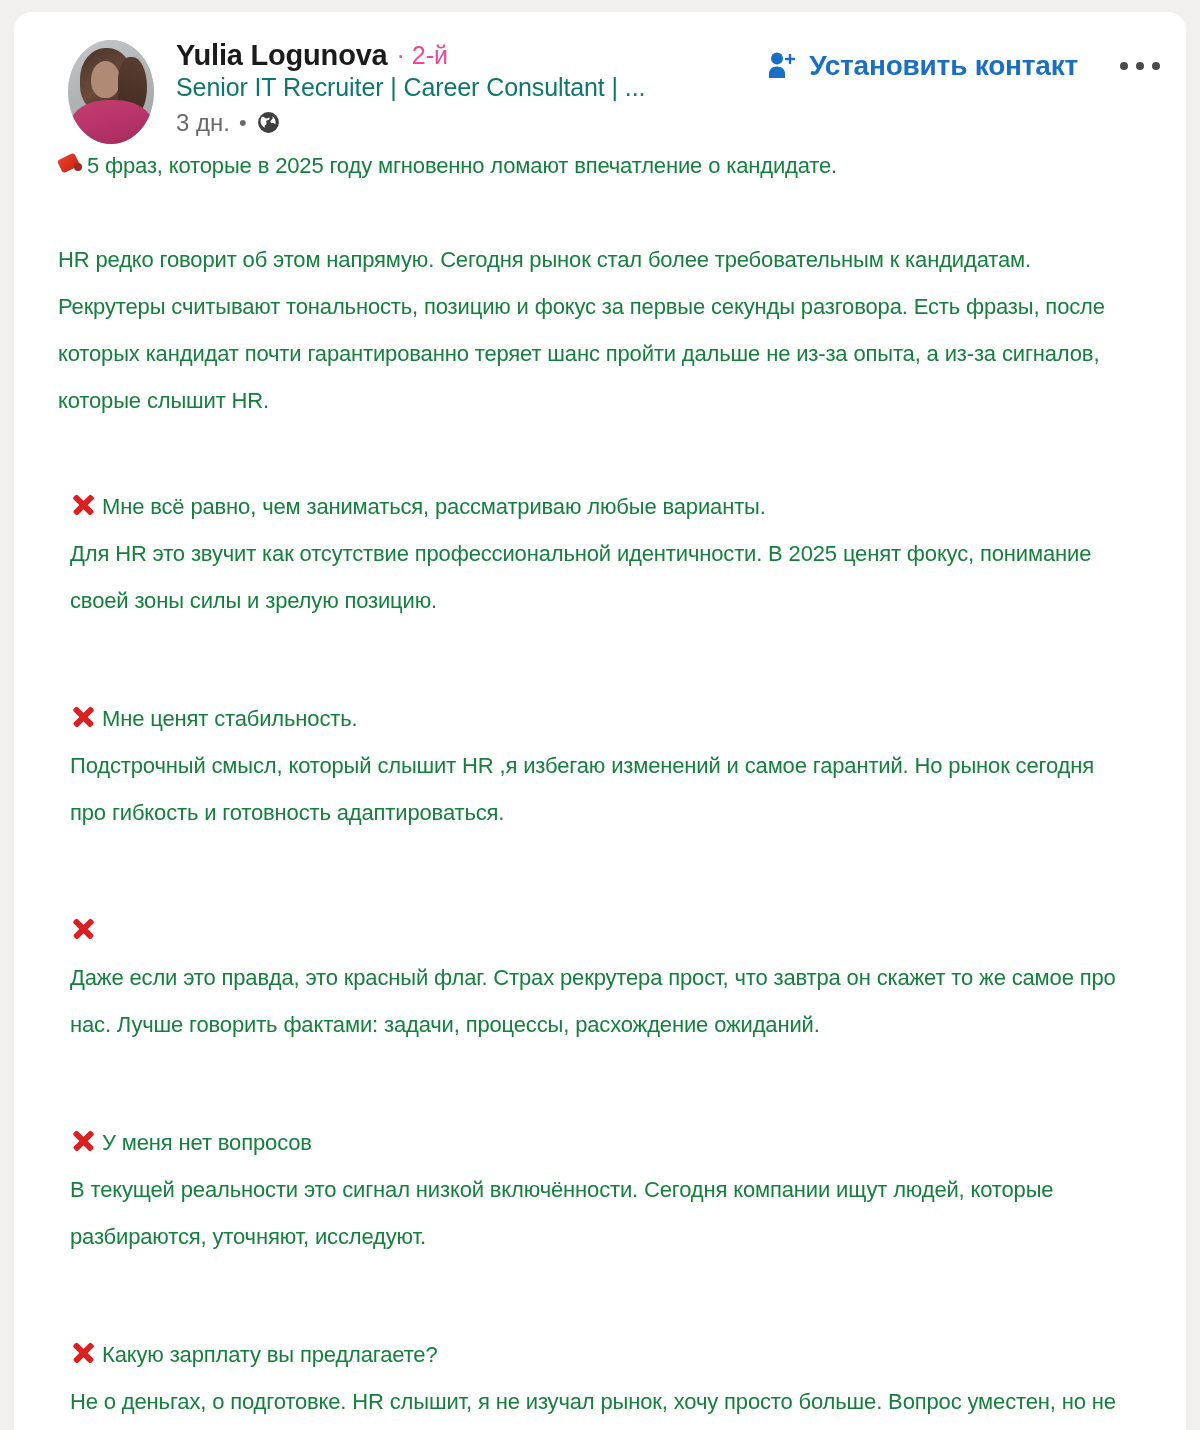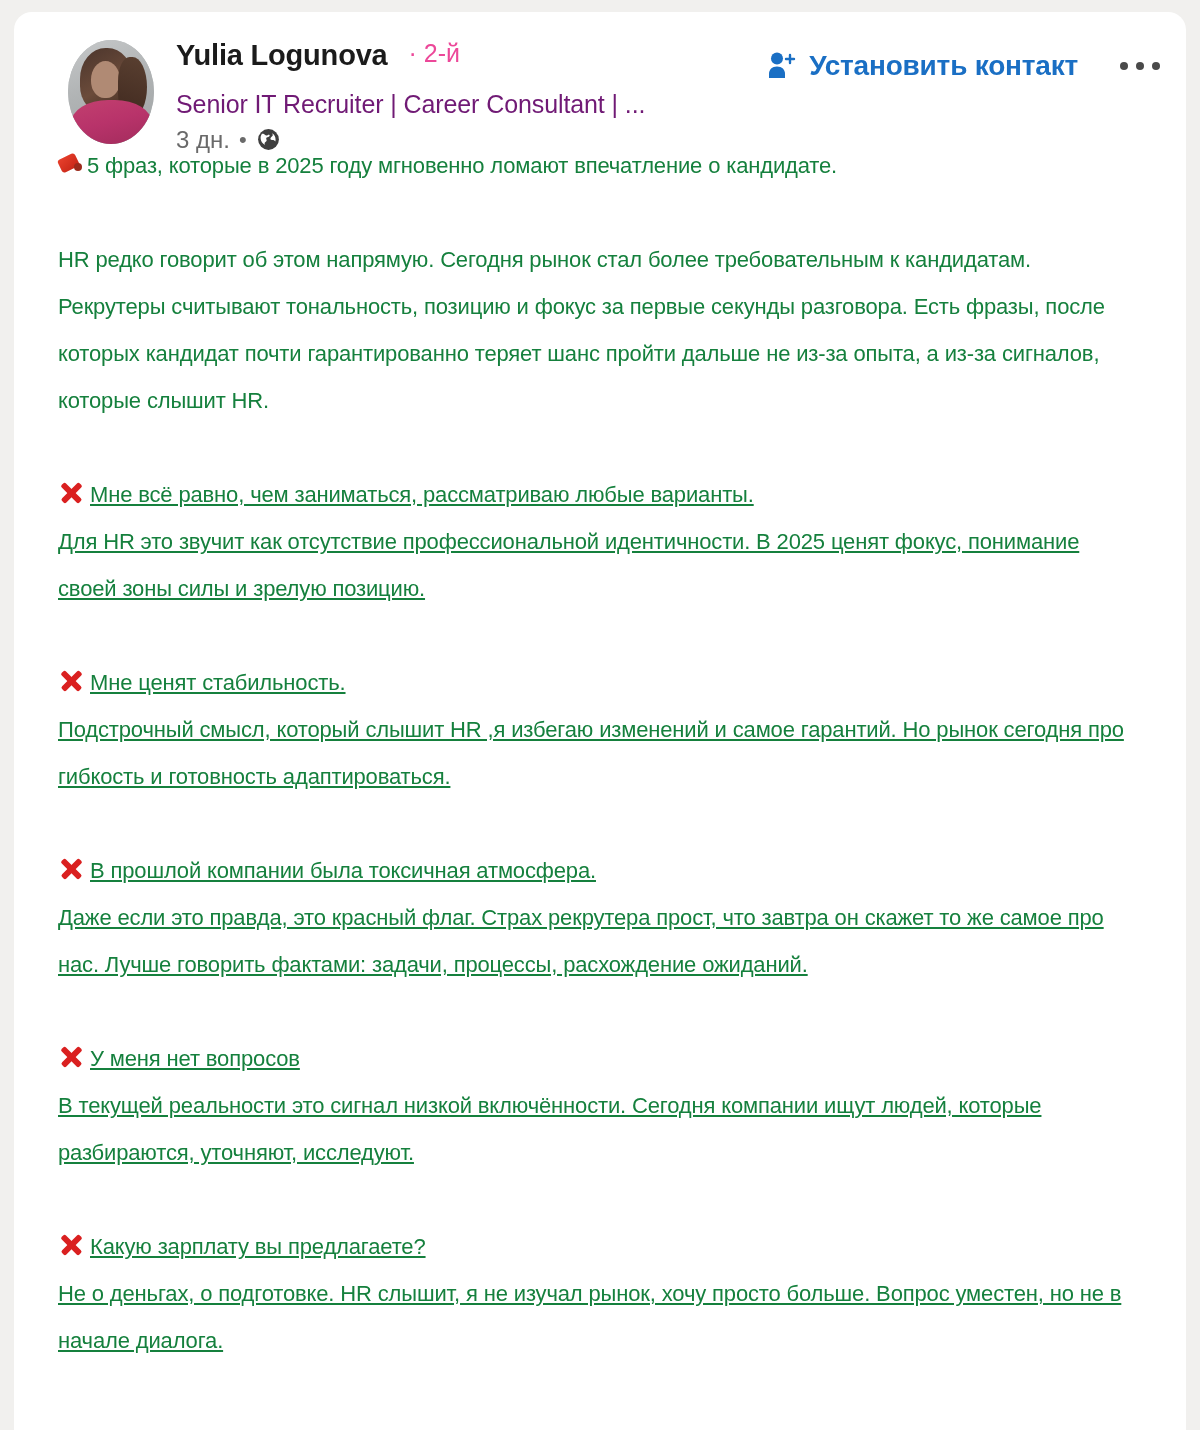--- a/index.html
+++ b/index.html
@@ -60,40 +60,40 @@
     border-radius:46% 46% 12% 12%;
     background:linear-gradient(165deg,#c2406f 0%,#b8336a 45%,#9e2a59 100%);
   }
 
   .header-text{
     margin-left:118px;
     padding-top:8px;
   }
   .name-row{
     display:flex;
-    align-items:flex-start;
-    gap:12px;
+    align-items:center;
+    gap:0;
     line-height:1.1;
   }
   .author-name{
     font-size:29px;
     font-weight:bold;
     color:#1b1b1b;
     letter-spacing:-0.2px;
   }
   .degree{
     font-size:25px;
     color:#ec4899;
     margin-left:9px;
     white-space:nowrap;
   }
   .headline{
-    margin-top:18px;
+    margin-top:1px;
     font-size:25px;
-    color:#701a75;
+    color:#0f766e;
     letter-spacing:-0.1px;
     white-space:nowrap;
   }
   .meta-row{
     margin-top:7px;
     display:flex;
     align-items:center;
     gap:9px;
     font-size:24px;
     color:#6a6a6a;
@@ -143,21 +143,21 @@
   
   .post-body{
     padding:0 44px;
     font-size:22px;
     line-height:47px;
     color:#15803d;
     letter-spacing:-0.15px;
   }
   .para{ margin:0; }
   .spacer{ height:47px; }
-  .block{ margin:0;text-decoration:underline; }
+  .block{ margin:12px; }
   .lipstick{
     display:inline-block;
     position:relative;
     width:26px; height:26px;
     vertical-align:-4px;
     margin-right:3px;
   }
   .lipstick .tube{
     position:absolute;
     left:1px; top:5px;
@@ -271,21 +271,21 @@
       <p class="para">
         <span class="xmark"><span></span><span></span></span><span>Мне ценят стабильность.</span>
       </p>
       <p class="para">Подстрочный смысл, который слышит HR ,я избегаю изменений и самое гарантий. Но рынок сегодня про гибкость и готовность адаптироваться.</p>
     </div>
 
     <div class="spacer"></div>
 
     <div class="block">
       <p class="para">
-        <span class="xmark"><span></span><span></span></span><span>В прошлой компании была токсичная атмосфера.</span>
+        <span class="xmark"><span></span><span></span></span>
       </p>
       <p class="para">Даже если это правда, это красный флаг. Страх рекрутера прост, что завтра он скажет то же самое про нас. Лучше говорить фактами: задачи, процессы, расхождение ожиданий.</p>
     </div>
 
     <div class="spacer"></div>
 
     <div class="block">
       <p class="para">
         <span class="xmark"><span></span><span></span></span><span>У меня нет вопросов</span>
       </p>

